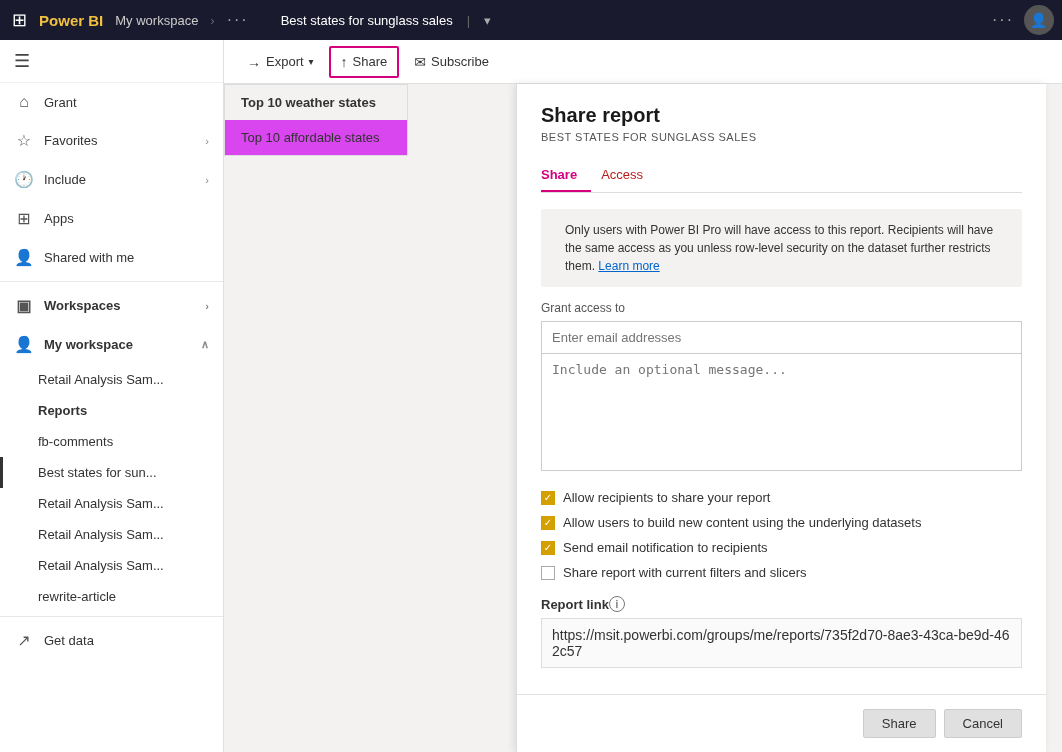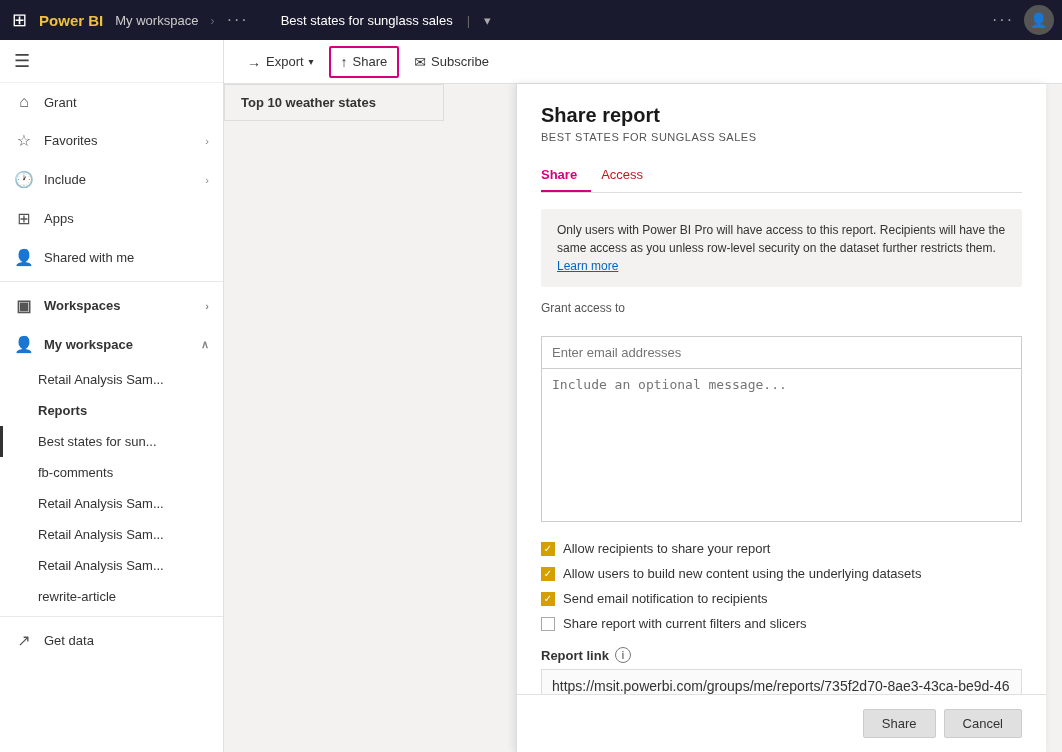--- a/index.html
+++ b/index.html
@@ -128,21 +128,21 @@
     }
     .toolbar-btn .icon { font-size: 14px; }
     .report-area {
       position: relative;
       flex: 1;
     }
     .pages-dropdown {
       position: absolute;
       top: 0;
       left: 0;
-      width: 220px;
+      width: 184px;
       background: #d946ef;
       border: 1px solid #ddd;
       z-index: 50;
     }
     .page-item {
       padding: 10px 16px;
       cursor: pointer;
       font-size: 13px;
       color: #333;
     }
@@ -193,46 +193,46 @@
       margin-right: 10px;
       border-bottom: 2px solid transparent;
     }
     .share-tab.active {
       color: #d4007e;
       border-bottom: 2px solid #d4007e;
       font-weight: 600;
     }
     .share-info-box {
       background: #f3f2f1;
-      padding: 12px 16px;
+      padding: 12px 24px;
       font-size: 12px;
       color: #333;
       line-height: 1.5;
       margin-bottom: 14px;
       border-radius: 2px;
     }
     .share-info-box a { color: #0066cc; text-decoration: underline; cursor: pointer; }
-    .share-label { font-size: 12px; color: #555; margin-bottom: 21px; }
+    .share-label { font-size: 12px; color: #555; margin-bottom: 6px; }
     .share-input {
       width: 100%;
       border: 1px solid #ccc;
       padding: 8px 10px;
       font-size: 13px;
       color: #333;
       outline: none;
       margin-bottom: 0;
       border-bottom: none;
     }
     .share-textarea {
       width: 100%;
       border: 1px solid #ccc;
       padding: 8px 10px;
       font-size: 13px;
       color: #aaa;
-      height: 154px;
+      height: 118px;
       resize: none;
       outline: none;
       margin-bottom: 16px;
     }
     .checkbox-row {
       display: flex;
       align-items: center;
       gap: 8px;
       margin-bottom: 10px;
       font-size: 13px;
@@ -252,21 +252,20 @@
       font-size: 10px;
     }
     .share-section-label {
       font-size: 13px;
       font-weight: 600;
       color: #333;
       margin-top: 16px;
       margin-bottom: 6px;
       display: flex;
       align-items: center;
-      gap: 6px;
     }
     .info-icon {
       width: 16px; height: 16px;
       border-radius: 50%;
       border: 1px solid #777;
       display: inline-flex; align-items: center; justify-content: center;
       font-size: 10px; color: #777; cursor: pointer;
     }
     .report-link {
       font-size: 14px;
@@ -351,22 +350,22 @@
     </div>
     <div class="sidebar-section-header">
       <span class="icon">👤</span>
       <span>My workspace</span>
       <span class="arrow">∧</span>
     </div>
 
     <div class="sidebar-sub-items">
       <div class="sidebar-sub-item">Retail Analysis Sam...</div>
       <div class="sidebar-sub-item bold">Reports</div>
+      <div class="sidebar-sub-item">fb-comments</div>
       <div class="sidebar-sub-item selected">Best states for sun...</div>
-      <div class="sidebar-sub-item">fb-comments</div>
       <div class="sidebar-sub-item">Retail Analysis Sam...</div>
       <div class="sidebar-sub-item">Retail Analysis Sam...</div>
       <div class="sidebar-sub-item">Retail Analysis Sam...</div>
       <div class="sidebar-sub-item">rewrite-article</div>
     </div>
     <div class="sidebar-divider"></div>
     <div class="sidebar-item">
       <span class="icon">↗</span>
       <span>Get data</span>
     </div>
@@ -386,20 +385,21 @@
       </button>
       <button class="toolbar-btn">
         <span class="icon">✉</span>
         <span>Subscribe</span>
       </button>
     </div>
 
     <div class="report-area">
       <div class="pages-dropdown">
         <div class="page-item active">Top 10 weather states</div>
+        <div class="page-item">Top 10 affordable states</div>
       </div>
 
       <div class="share-overlay">
         <div class="share-panel">
           <div class="share-title">Share report</div>
           <div class="share-subtitle">BEST STATES FOR SUNGLASS SALES</div>
 
           
           <div class="share-tabs">
             <div class="share-tab active">Share</div>

